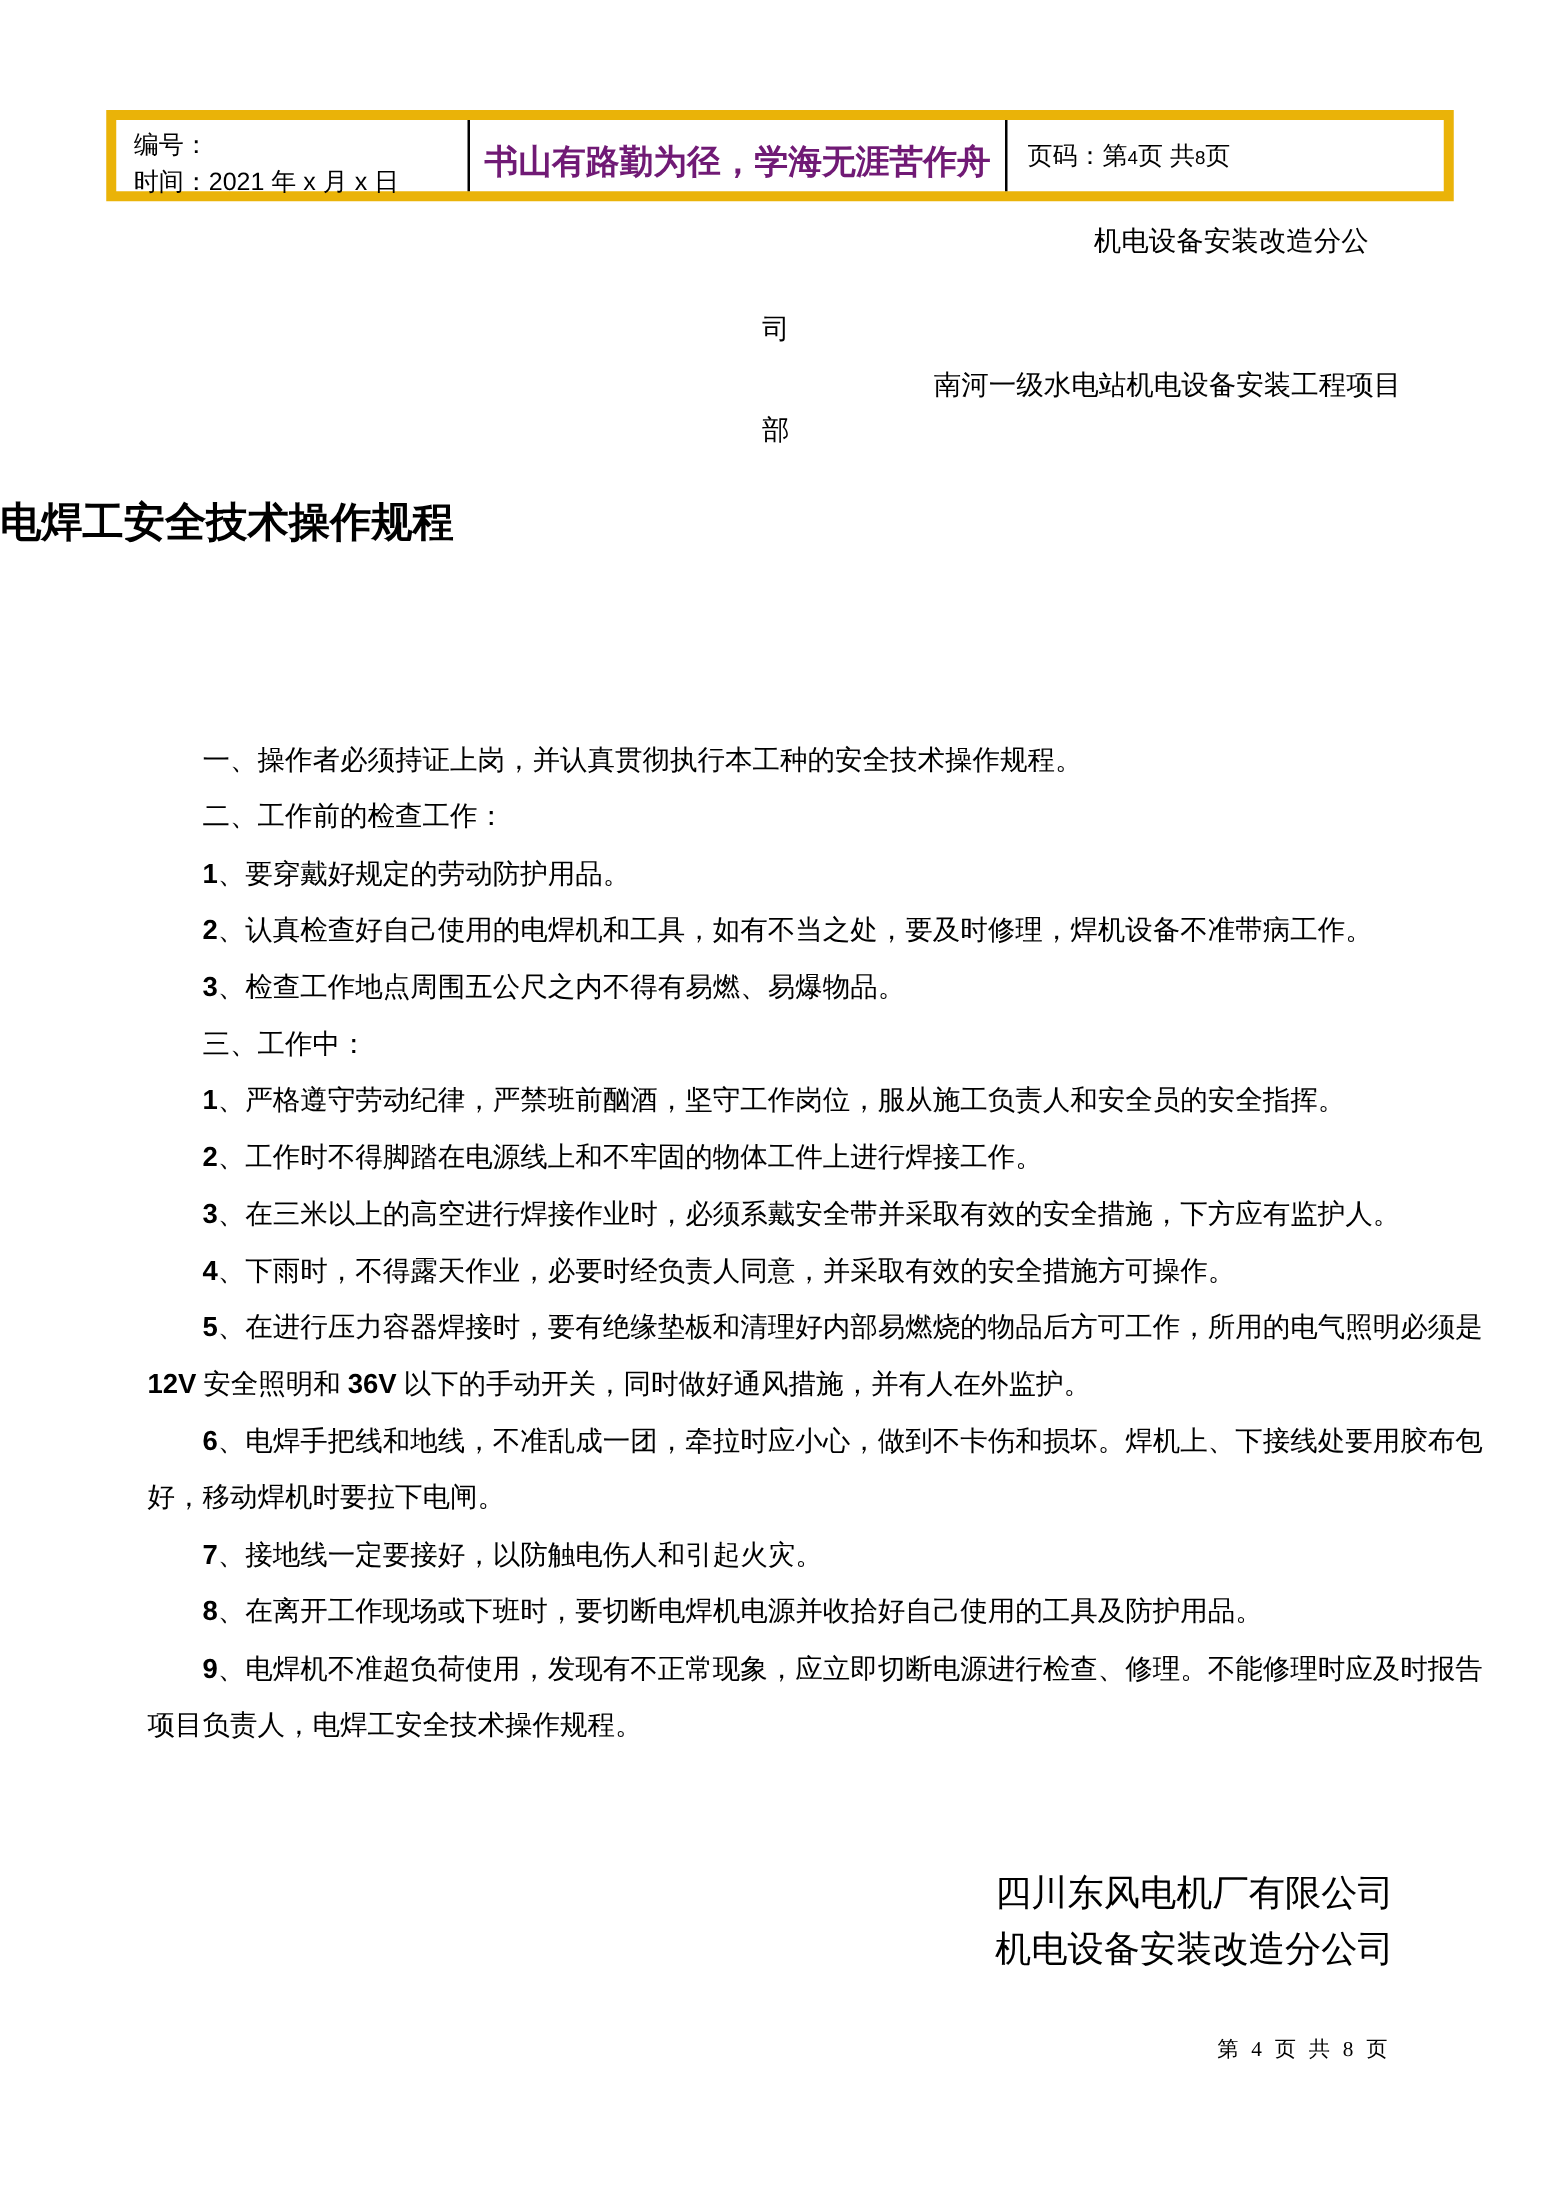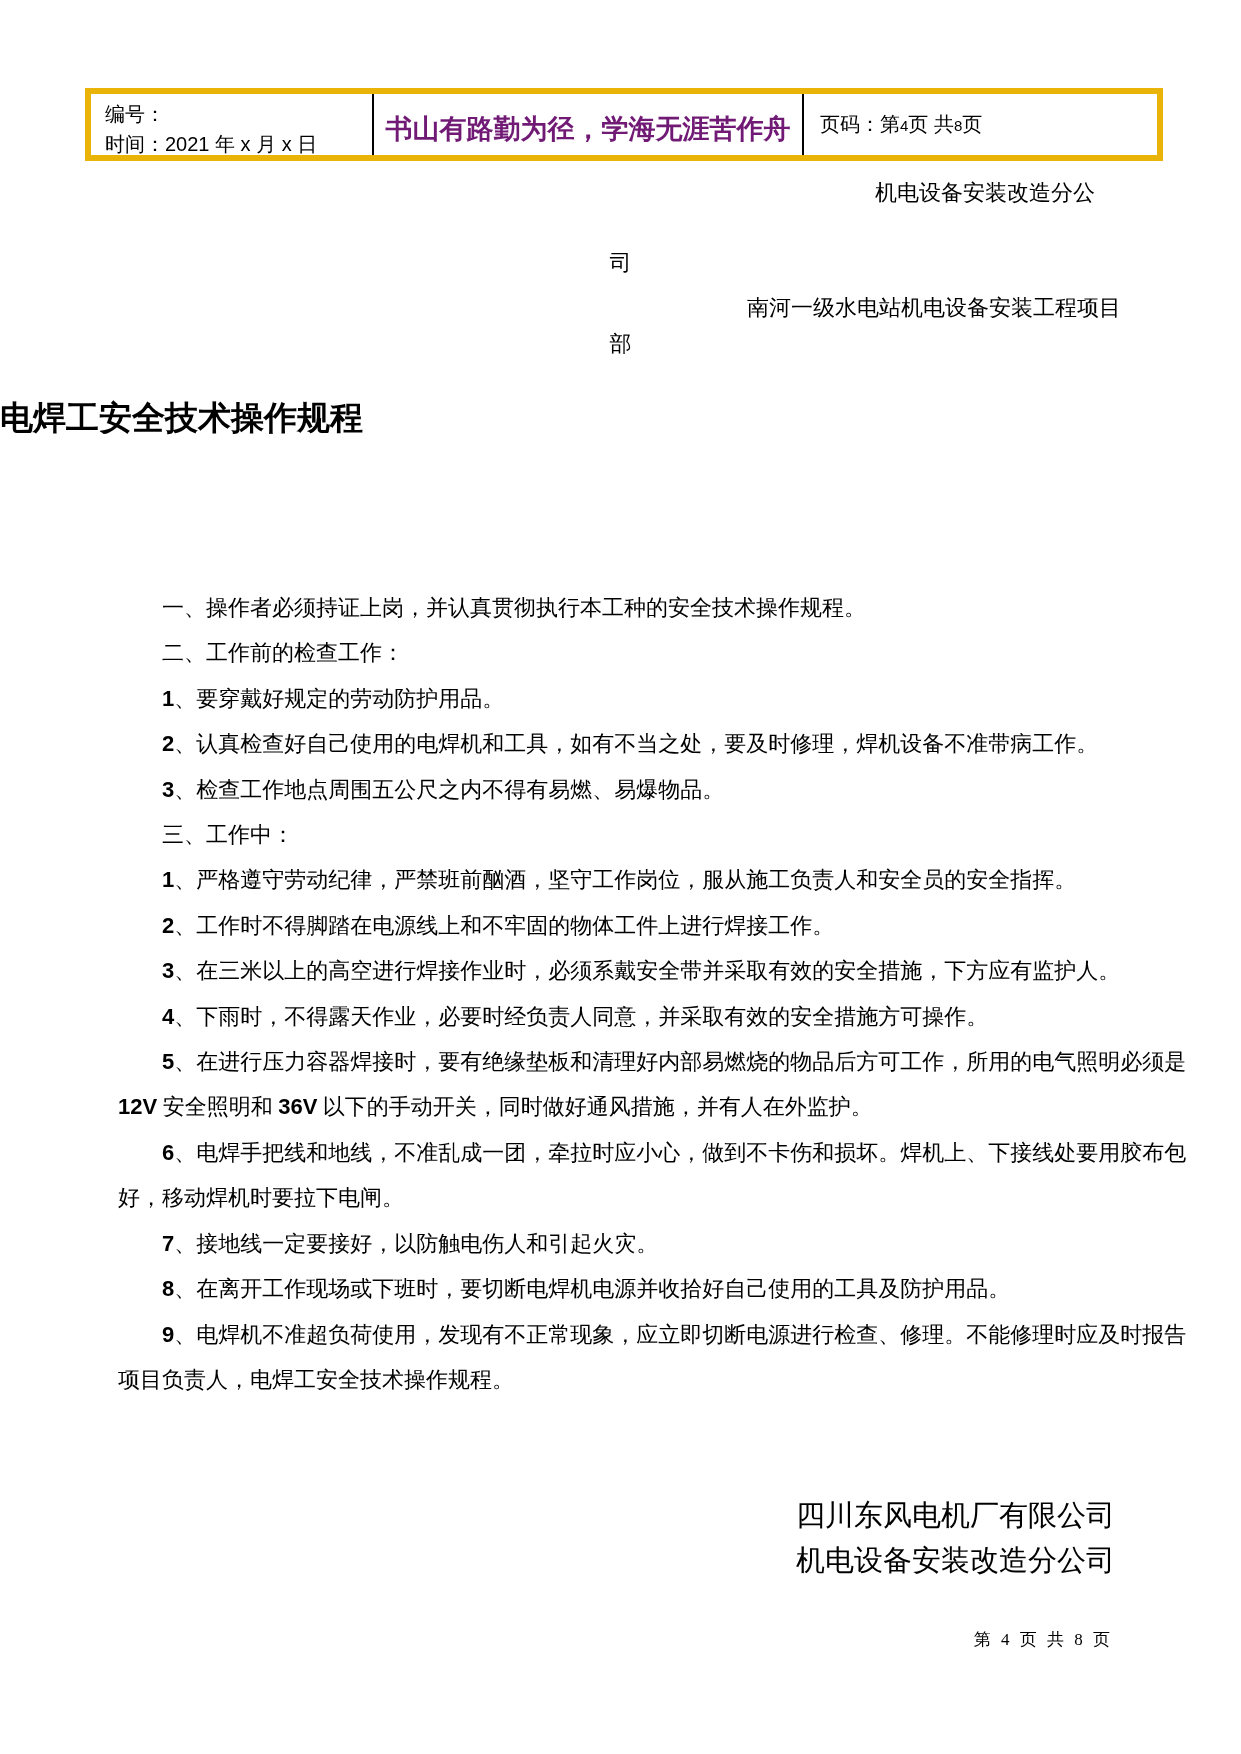--- a/index.html
+++ b/index.html
@@ -8,21 +8,21 @@
     width:1241px;height:1754px;
     background:#ffffff;
     color:#000;
     font-family:"Liberation Serif","DejaVu Serif",serif;
     overflow:hidden;
   }
   
   .htable{
     position:absolute;left:85px;top:88px;
     width:1078px;height:73px;
-    border:6px solid #eab308;
+    border:8px solid #eab308;
     display:flex;
     box-sizing:border-box;
   }
   .hcell{box-sizing:border-box;}
   .hcell-id{
     width:281px;
     padding:5px 0 0 14px;
     font-family:"Liberation Sans","DejaVu Sans",sans-serif;
     font-size:20px;line-height:30px;
   }

